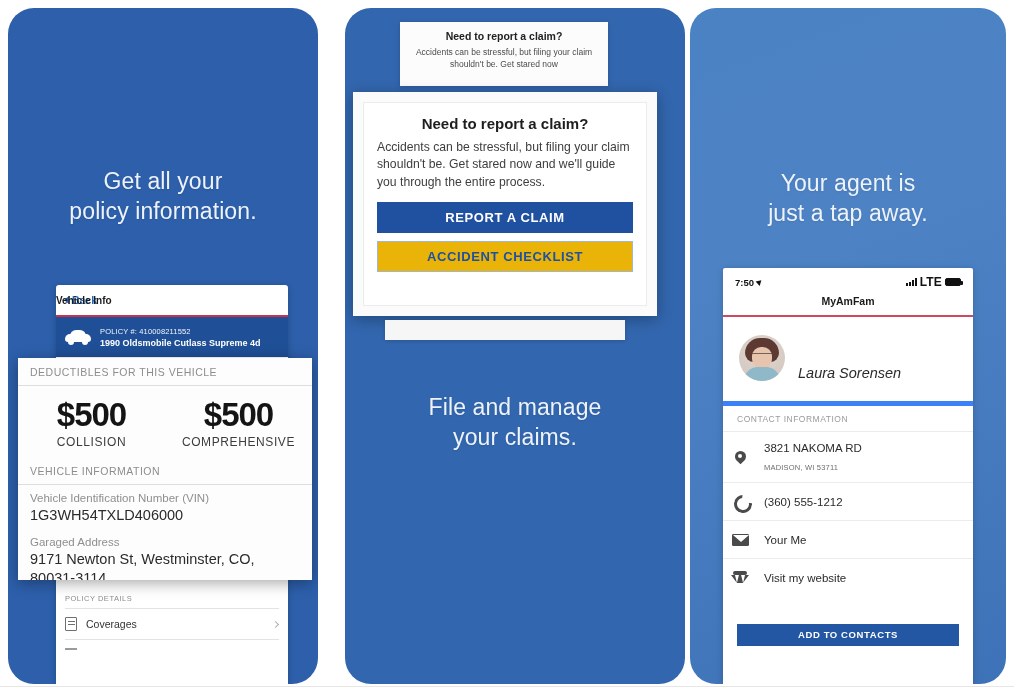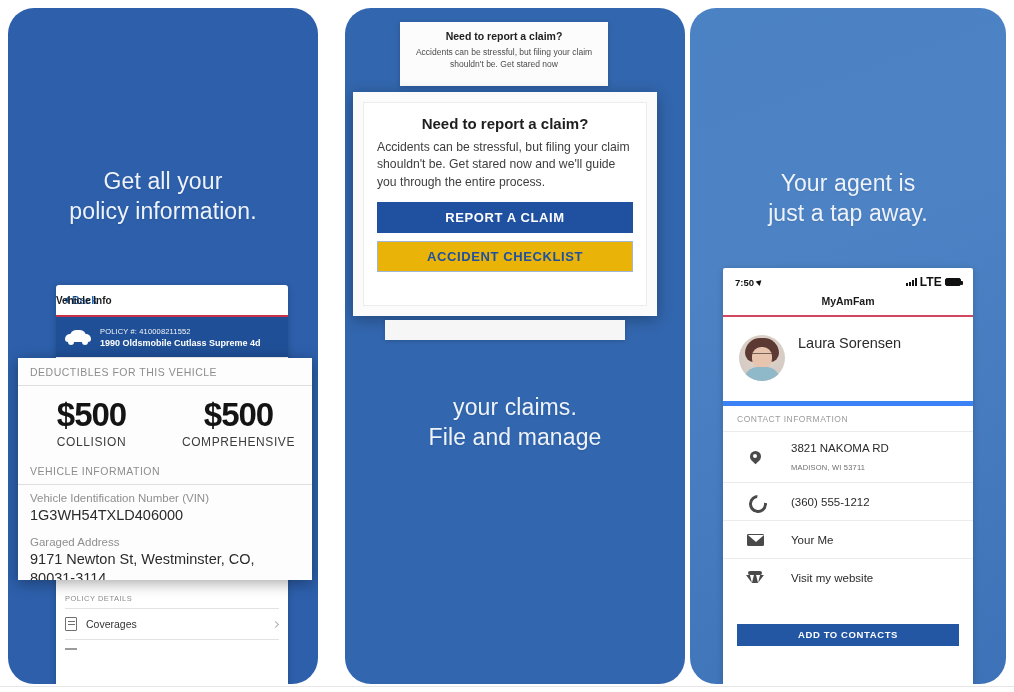--- a/index.html
+++ b/index.html
@@ -158,33 +158,33 @@
   .bars i { display:block; width:2px; background:#111; }
   .bars i:nth-child(1){height:3px;} .bars i:nth-child(2){height:4.5px;}
   .bars i:nth-child(3){height:6px;} .bars i:nth-child(4){height:8px;}
   .lte { font-size:12px; font-weight:700; color:#111; letter-spacing:.2px; }
   .batt { width:16px;height:8px;border:1px solid #111;border-radius:2px;position:relative;background:#111; }
   .batt:after{content:'';position:absolute;right:-3px;top:2px;width:2px;height:4px;background:#111;border-radius:0 1px 1px 0;}
 
   .p3-apptitle { text-align:center; font-size:10.5px; font-weight:700; color:#1a1a1a; padding:4px 0 8px; }
   .p3-red { height:2px; background:#d1475f; }
 
-  .p3-agent { display:flex; align-items:flex-start; gap:13px; padding:18px 16px 20px; }
+  .p3-agent { display:flex; align-items:flex-end; gap:13px; padding:18px 16px 20px;font-style:italic; }
   .avatar {
     width:46px;height:46px;border-radius:50%;flex:none;overflow:hidden;position:relative;
     background: radial-gradient(circle at 50% 38%, #e9e2dc 0%, #d9cfc7 45%, #cfc6bf 100%);
   }
   .avatar .hair{position:absolute;left:6px;top:3px;width:34px;height:24px;border-radius:17px 17px 10px 10px;background:#5c3a33;}
   .avatar .face{position:absolute;left:13px;top:12px;width:20px;height:22px;border-radius:10px 10px 11px 11px;background:#e7c4ad;}
   .avatar .glass{position:absolute;left:13px;top:18px;width:20px;height:5px;border-top:1.4px solid #4a3a33;opacity:.7;}
   .avatar .body{position:absolute;left:5px;bottom:-2px;width:36px;height:16px;border-radius:14px 14px 0 0;background:#8fb8c9;}
   .p3-agent-name { font-size:14.5px; color:#2b2b2b; }
 
   .p3-sect { font-size:8.5px; color:#9a9a9a; letter-spacing:.5px; padding:8px 14px 7px; border-top:5px solid #3b82f6; }
-  .p3-row { display:flex; align-items:center; gap:26px; padding:10px 22px; border-top:1px solid #ececec; min-height:38px; }
+  .p3-row { display:flex; align-items:center; gap:14px; padding:10px 7px; border-top:1px solid #ececec; min-height:38px; }
   .p3-row .txt1 { font-size:11.5px; color:#2b2b2b; }
   .p3-row .txt2 { font-size:7.5px; color:#6e6e6e; letter-spacing:.2px; margin-top:9px; }
   .p3-ico { width:20px; flex:none; display:flex; justify-content:center; align-items:center; color:#4a4a4a; }
 
   .pin { width:13px;height:13px;position:relative; }
   .pin:before{content:'';position:absolute;left:1px;top:0;width:11px;height:11px;border-radius:50% 50% 50% 0;transform:rotate(-45deg);background:#4a4a4a;}
   .pin:after{content:'';position:absolute;left:4.5px;top:3.5px;width:4px;height:4px;border-radius:50%;background:#fff;}
   .phone-ico { width:14px;height:14px;position:relative; }
   .phone-ico:before{
     content:''; position:absolute; left:1px; top:0; width:12px; height:12px;
@@ -310,22 +310,22 @@
         <h3>Need to report a claim?</h3>
         <p>Accidents can be stressful, but filing your claim shouldn't be. Get stared now and we'll guide you through the entire process.</p>
         <button class="btn-primary">REPORT A CLAIM</button>
         <button class="btn-outline">ACCIDENT CHECKLIST</button>
       </div>
     </div>
 
     <div class="p2-bottomcard"></div>
 
     <div class="headline">
+      <div>File and manage</div>
       <div>your claims.</div>
-      <div>File and manage</div>
     </div>
   </div>
 
   <div class="panel p3">
 
     <div class="headline">
       <div>Your agent is</div>
       <div>just a tap away.</div>
     </div>
 

